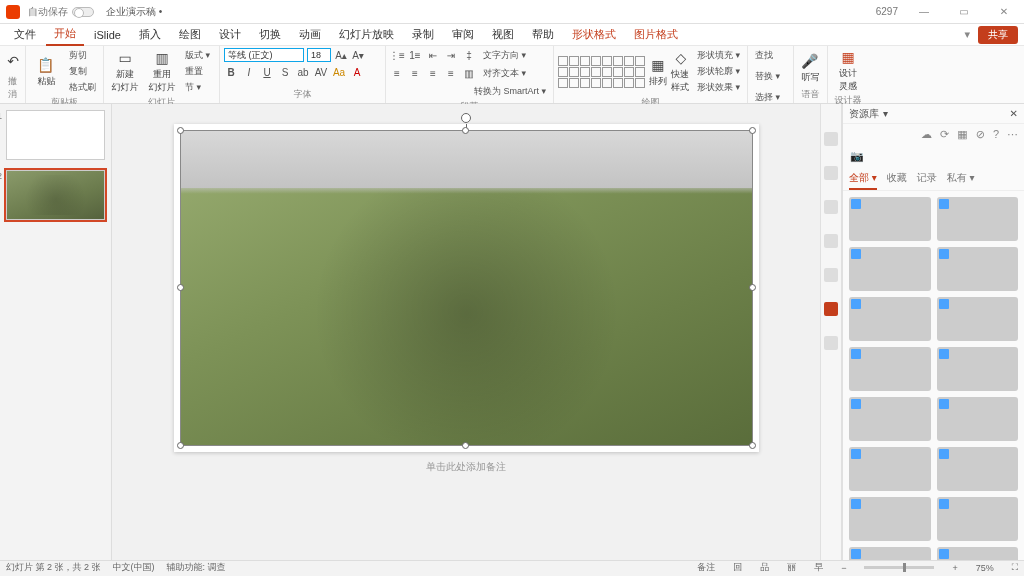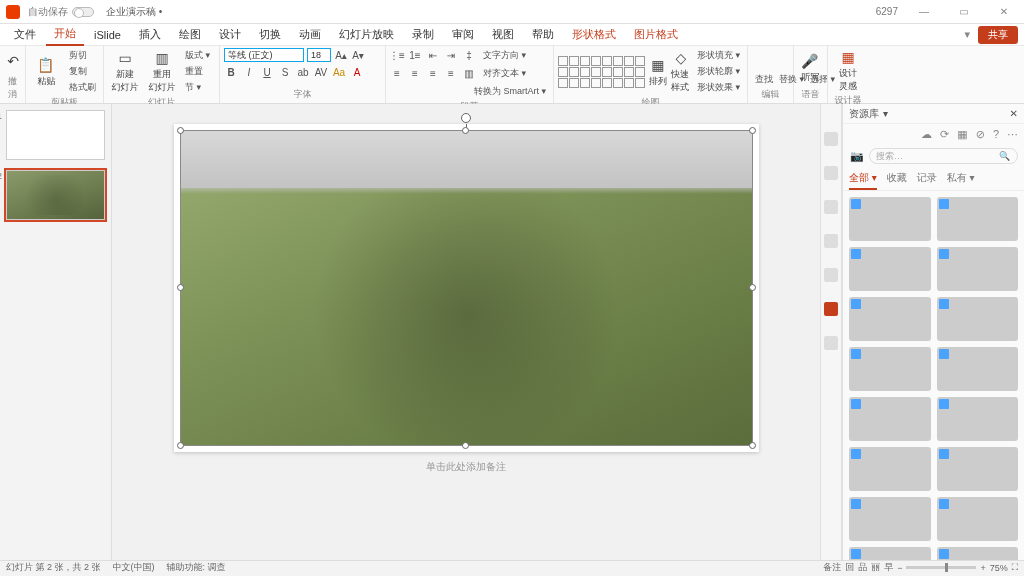--- a/index.html
+++ b/index.html
@@ -92,21 +92,21 @@
 .g4{background:linear-gradient(150deg,#7fa65a,#4f6e34);}
 .g5{background:linear-gradient(150deg,#bda077,#9c7f55);}
 .g6{background:linear-gradient(150deg,#e0b090,#c98e66);}
 .g7{background:linear-gradient(150deg,#e7d9a8,#cab26a);}
 .g8{background:linear-gradient(150deg,#d03a3a,#a52222);}
 .g9{background:linear-gradient(150deg,#f5e8c2,#e2cc86);}
 .g10{background:linear-gradient(150deg,#f0f0f0,#d0d0d0);}
 
 
 .status { position: absolute; bottom: 0; left: 0; right: 0; height: 16px; background: #f3f3f3; border-top: 1px solid #ddd; display: flex; align-items: flex-start; padding: 0 6px; font-size: 9px; color: #666; gap: 12px; }
-.status .right { margin-left: auto; display: flex; align-items: center; gap: 4px; }
+.status .right { margin-left: auto; display: flex; align-items: center; gap: 18px; }
 .status .zslider { width: 70px; height: 3px; background: #ccc; position: relative; }
 .status .zslider::after { content:""; position:absolute; left:55%; top:-3px; width:3px; height:9px; background:#888; }
 </style>
 </head>
 <body>
 
 <div class="titlebar">
   <div class="logo"></div>
   <div class="autosave">
     <span>自动保存</span>
@@ -272,21 +272,21 @@
         </div>
       <div style="display:flex;flex-direction:column;gap:1px">
         <div class="btn-sm">形状填充 ▾</div>
         <div class="btn-sm">形状轮廓 ▾</div>
         <div class="btn-sm">形状效果 ▾</div>
       </div>
     </div>
     <div class="label">绘图</div>
   </div>
   <div class="group" style="width:46px">
-    <div class="row" style="flex-direction:row;align-items:flex-end;gap:0">
+    <div class="row" style="flex-direction:column;align-items:flex-start;gap:6px">
       <div class="btn-sm">查找</div>
       <div class="btn-sm">替换 ▾</div>
       <div class="btn-sm">选择 ▾</div>
     </div>
     <div class="label">编辑</div>
   </div>
   <div class="group" style="width:34px">
     <div class="row">
         <div class="btn-lg">
           <span class="ic" style="color:#2a6fd6">🎤</span>
@@ -354,24 +354,20 @@
     <div class="tools">
       <span>☁</span>
       <span>⟳</span>
       <span>▦</span>
       <span>⊘</span>
       <span>?</span>
       <span>⋯</span>
     </div>
     <div class="searchrow">
       <div class="cam">📷</div>
-      <div class="inp">
-        <span>搜索…</span>
-        <span>🔍</span>
-      </div>
     </div>
     <div class="tabs">
       <div class="t active">全部 ▾</div>
       <div class="t">收藏</div>
       <div class="t">记录</div>
       <div class="t">私有 ▾</div>
     </div>
     <div class="grid">
       <div class="tile g1">
           <span class="badge"></span>

